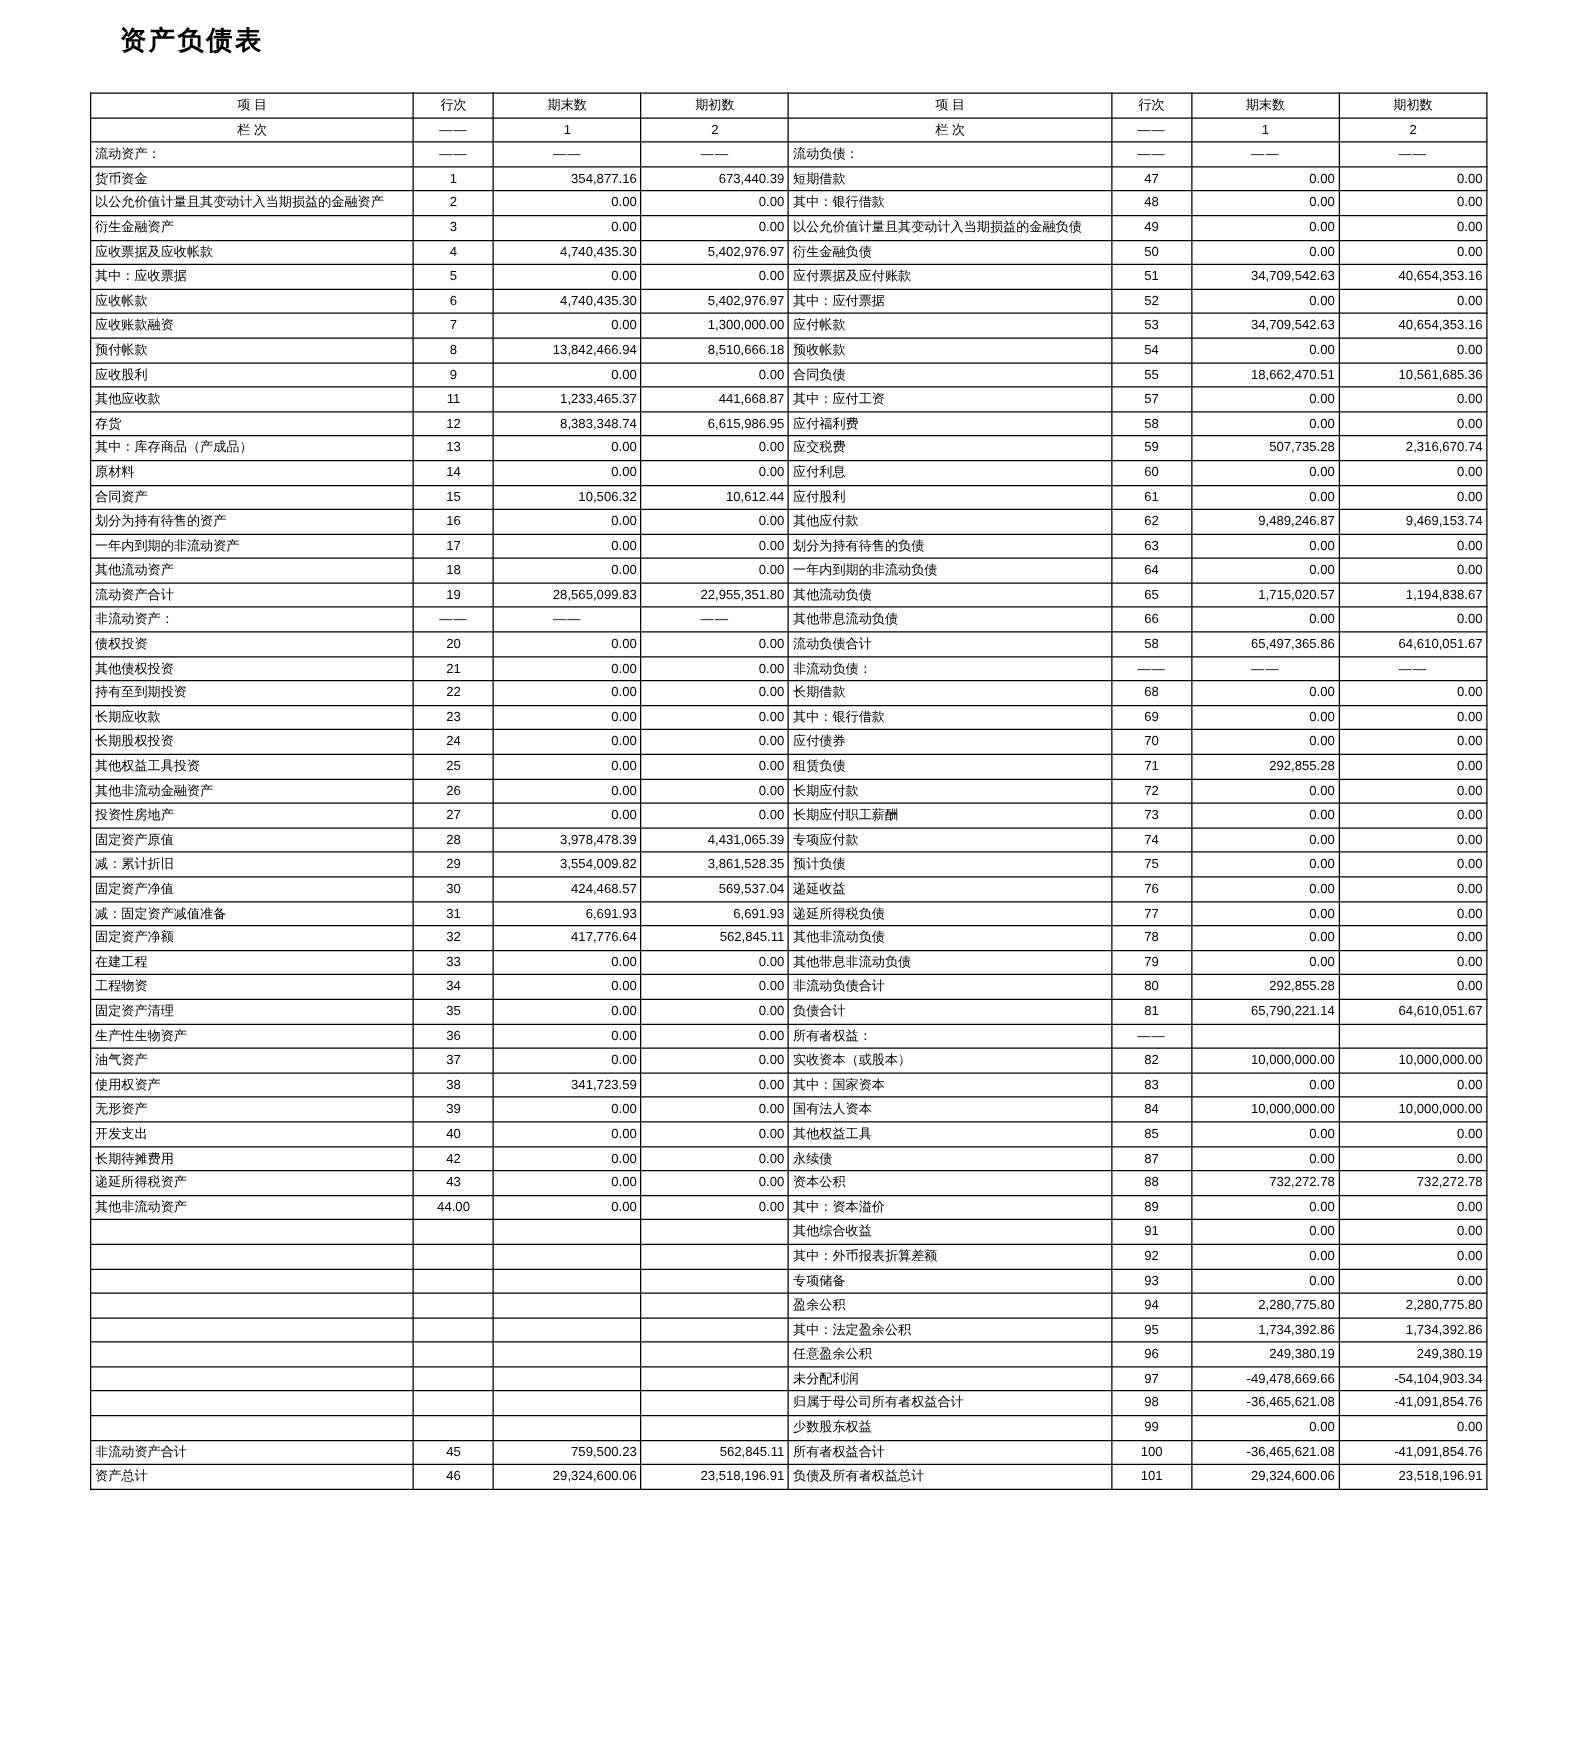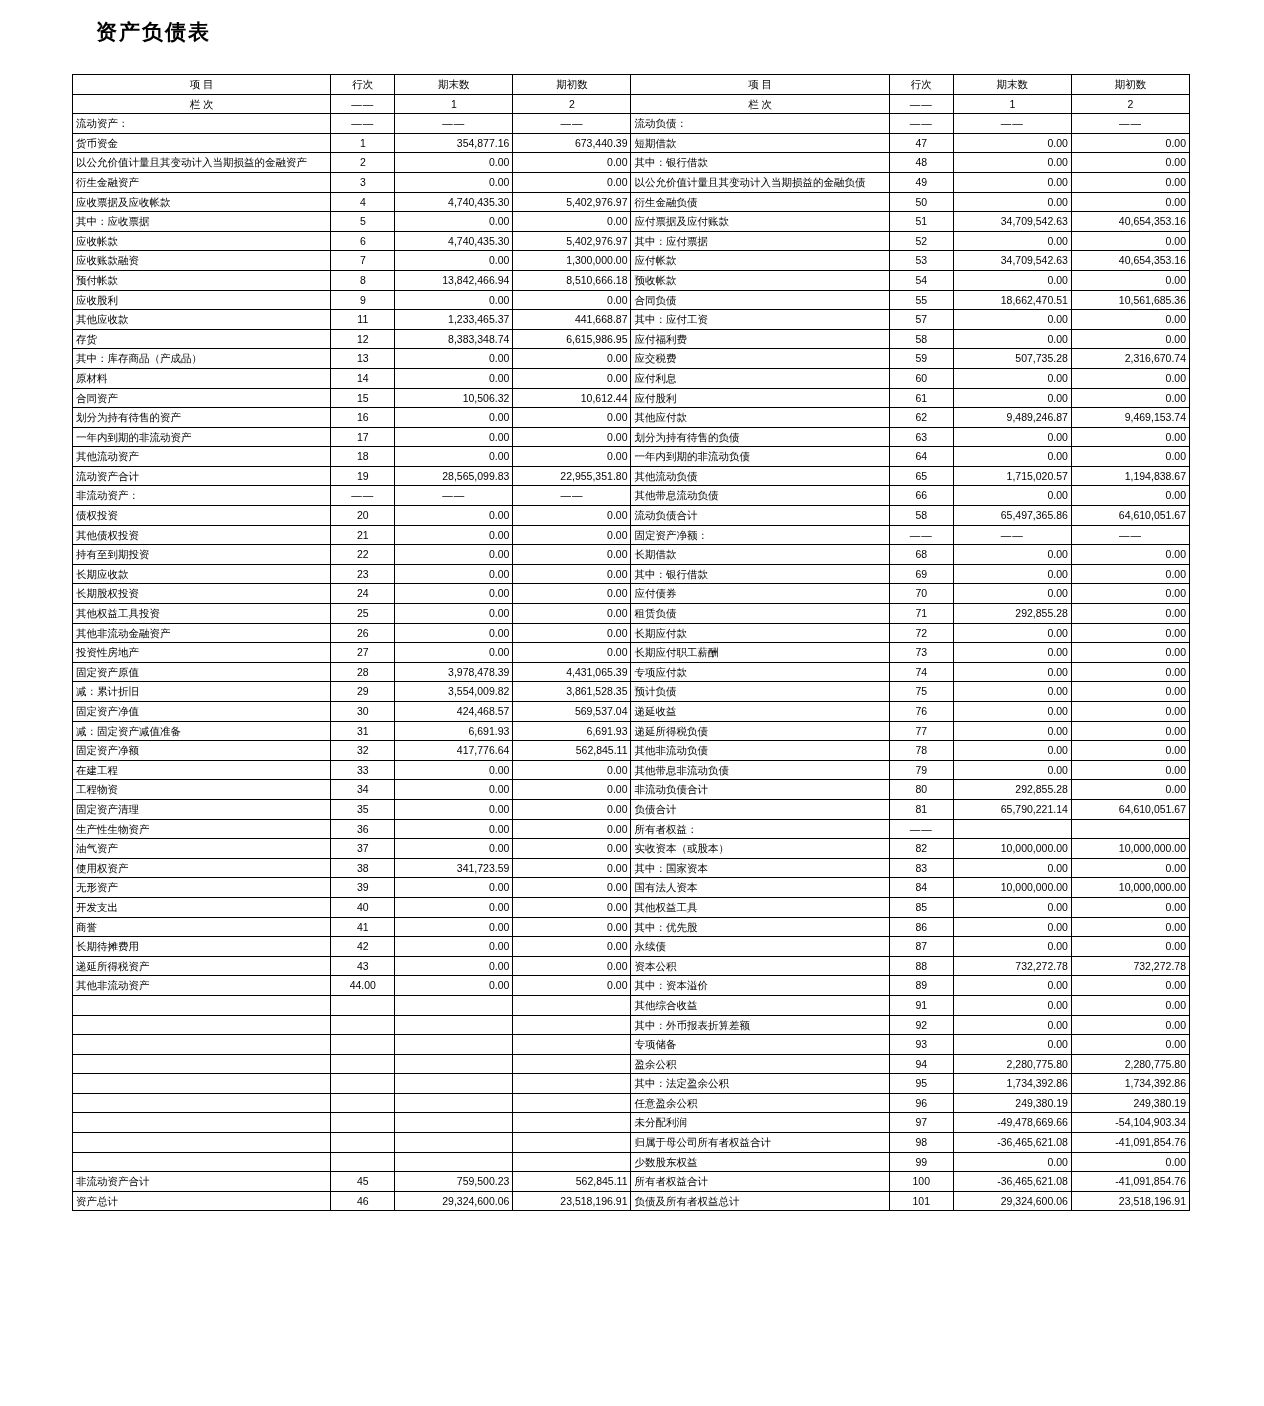--- a/index.html
+++ b/index.html
@@ -327,21 +327,21 @@
             <td class="item center-total">流动负债合计</td>
             <td class="ctr">58</td>
             <td class="num">65,497,365.86</td>
             <td class="num">64,610,051.67</td>
           </tr>
           <tr>
             <td class="item ind1">其他债权投资</td>
             <td class="ctr">21</td>
             <td class="num">0.00</td>
             <td class="num">0.00</td>
-            <td class="item  bold">固定资产净额：</td>
+            <td class="item  bold">非流动负债：</td>
             <td class="ctr dash">——</td>
             <td class="dash">——</td>
             <td class="dash">——</td>
           </tr>
           <tr>
             <td class="item ind1">持有至到期投资</td>
             <td class="ctr">22</td>
             <td class="num">0.00</td>
             <td class="num">0.00</td>
             <td class="item ind1">长期借款</td>
@@ -519,30 +519,20 @@
             <td class="num">10,000,000.00</td>
             <td class="num">10,000,000.00</td>
           </tr>
           <tr>
             <td class="item ind1">开发支出</td>
             <td class="ctr">40</td>
             <td class="num">0.00</td>
             <td class="num">0.00</td>
             <td class="item ind1">其他权益工具</td>
             <td class="ctr">85</td>
-            <td class="num">0.00</td>
-            <td class="num">0.00</td>
-          </tr>
-          <tr>
-            <td class="item ind1">商誉</td>
-            <td class="ctr">41</td>
-            <td class="num">0.00</td>
-            <td class="num">0.00</td>
-            <td class="item ind2">其中：优先股</td>
-            <td class="ctr">86</td>
             <td class="num">0.00</td>
             <td class="num">0.00</td>
           </tr>
           <tr>
             <td class="item ind1">长期待摊费用</td>
             <td class="ctr">42</td>
             <td class="num">0.00</td>
             <td class="num">0.00</td>
             <td class="item ind3">永续债</td>
             <td class="ctr">87</td>

